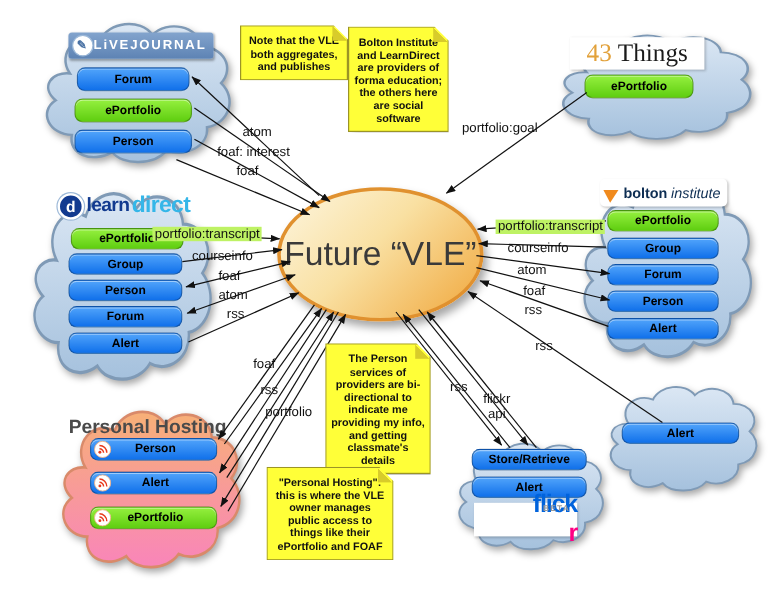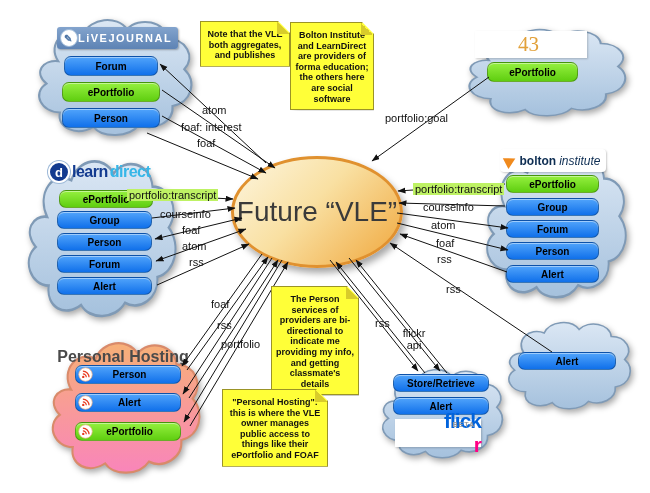--- a/index.html
+++ b/index.html
@@ -50,21 +50,21 @@
              color:#4a72a4;font-size:10px;display:flex;align-items:center;justify-content:center;flex:0 0 auto;}
   .lj-pencil::before{content:"✎";}
   .ft-logo{position:absolute;background:#fff;display:flex;align-items:center;justify-content:center;
            font-family:"Liberation Serif",serif;font-size:21px;box-shadow:1px 1px 2px rgba(0,0,0,0.2);}
   .ft-num{color:#e2a13a;margin-right:5px;}
   .ft-things{color:#1a1a1a;}
   .ld-logo{position:absolute;display:flex;align-items:center;gap:2px;}
   .ld-d{width:18px;height:18px;border-radius:50%;background:#123a8f;color:#fff;font-weight:bold;
         font-size:13px;display:flex;align-items:center;justify-content:center;border:2px solid #fff;box-shadow:0 0 0 1px #9db9d8;}
   .ld-learn{color:#123a8f;font-weight:bold;font-size:16px;letter-spacing:-0.5px;}
-  .ld-direct{color:#35b6e8;font-weight:bold;font-size:16px;letter-spacing:-0.5px;}
+  .ld-direct{color:#35b6e8;font-weight:bold;font-size:19px;letter-spacing:-0.5px;}
   .bi-logo{position:absolute;background:#fff;border-radius:4px;display:flex;align-items:center;
            justify-content:center;gap:3px;font-size:12px;box-shadow:1px 1px 2px rgba(0,0,0,0.2);}
   .bi-swoosh{width:0;height:0;border-style:solid;border-width:6px 0 6px 11px;
              border-color:transparent transparent transparent #f08a1d;transform:rotate(-28deg);}
   .bi-bold{font-weight:bold;color:#0d2d52;}
   .bi-italic{font-style:italic;color:#0d2d52;}
   .fl-logo{position:absolute;background:#fff;display:flex;align-items:flex-end;justify-content:center;
            font-weight:bold;font-size:21px;letter-spacing:-1px;box-shadow:1px 1px 2px rgba(0,0,0,0.2);}
   .fl-flick{color:#0063dc;}
   .fl-r{color:#ff0084;}
@@ -104,20 +104,21 @@
   <div class="btn green" style="left:34px;top:72px;width:96px;height:18px;">ePortfolio</div>
   <div class="btn blue" style="left:34px;top:98px;width:96px;height:18px;">Person</div>
 </div>
 
 <div class="cloud-box" style="left:458px;top:22px;width:172px;height:96px;">
   <svg class="cloud-svg" viewBox="0 0 200 160" preserveAspectRatio="none">
       <use href="#cloudPath" fill="url(#gradBlue)" stroke="#7f9ab6" stroke-width="2.5"></use>
     </svg>
   <div class="ft-logo" style="left:17px;top:9px;width:112px;height:27px;">
     <span class="ft-num">43</span>
+    <span class="ft-things">Things</span>
   </div>
   <div class="btn green" style="left:29px;top:40px;width:89px;height:18px;">ePortfolio</div>
 </div>
 
 <div class="cloud-box" style="left:18px;top:148px;width:162px;height:172px;">
   <svg class="cloud-svg" viewBox="0 0 200 160" preserveAspectRatio="none">
       <use href="#cloudPath" fill="url(#gradBlue)" stroke="#7f9ab6" stroke-width="2.5"></use>
     </svg>
   <div class="ld-logo" style="left:30px;top:13px;">
     <span class="ld-d">d</span>
@@ -238,21 +239,21 @@
   <line x1="190" y1="426" x2="288" y2="262" marker-end="url(#ah)"></line>
   <line x1="330" y1="260" x2="418" y2="371" marker-end="url(#ah)"></line>
   <line x1="425" y1="373" x2="336" y2="262" marker-end="url(#ah)"></line>
   <line x1="349" y1="258" x2="440" y2="371" marker-end="url(#ah)"></line>
   <line x1="447" y1="373" x2="356" y2="260" marker-end="url(#ah)"></line>
 </svg>
 
 <span class="elabel" style="left:202px;top:104px;">atom</span>
 <span class="elabel" style="left:181px;top:121px;">foaf: interest</span>
 <span class="elabel" style="left:197px;top:137px;">foaf</span>
-<span class="elabel" style="left:385px;top:112px;">portfolio:goal</span>
+<span class="elabel" style="left:385px;top:101px;">portfolio:goal</span>
 <span class="elabel wbg" style="left:127px;top:189px;">portfolio:transcript</span>
 <span class="elabel" style="left:160px;top:208px;">courseinfo</span>
 <span class="elabel" style="left:182px;top:224px;">foaf</span>
 <span class="elabel" style="left:182px;top:240px;">atom</span>
 <span class="elabel" style="left:189px;top:256px;">rss</span>
 <span class="elabel wbg" style="left:413px;top:183px;">portfolio:transcript</span>
 <span class="elabel" style="left:423px;top:201px;">courseinfo</span>
 <span class="elabel" style="left:431px;top:219px;">atom</span>
 <span class="elabel" style="left:436px;top:237px;">foaf</span>
 <span class="elabel" style="left:437px;top:253px;">rss</span>

